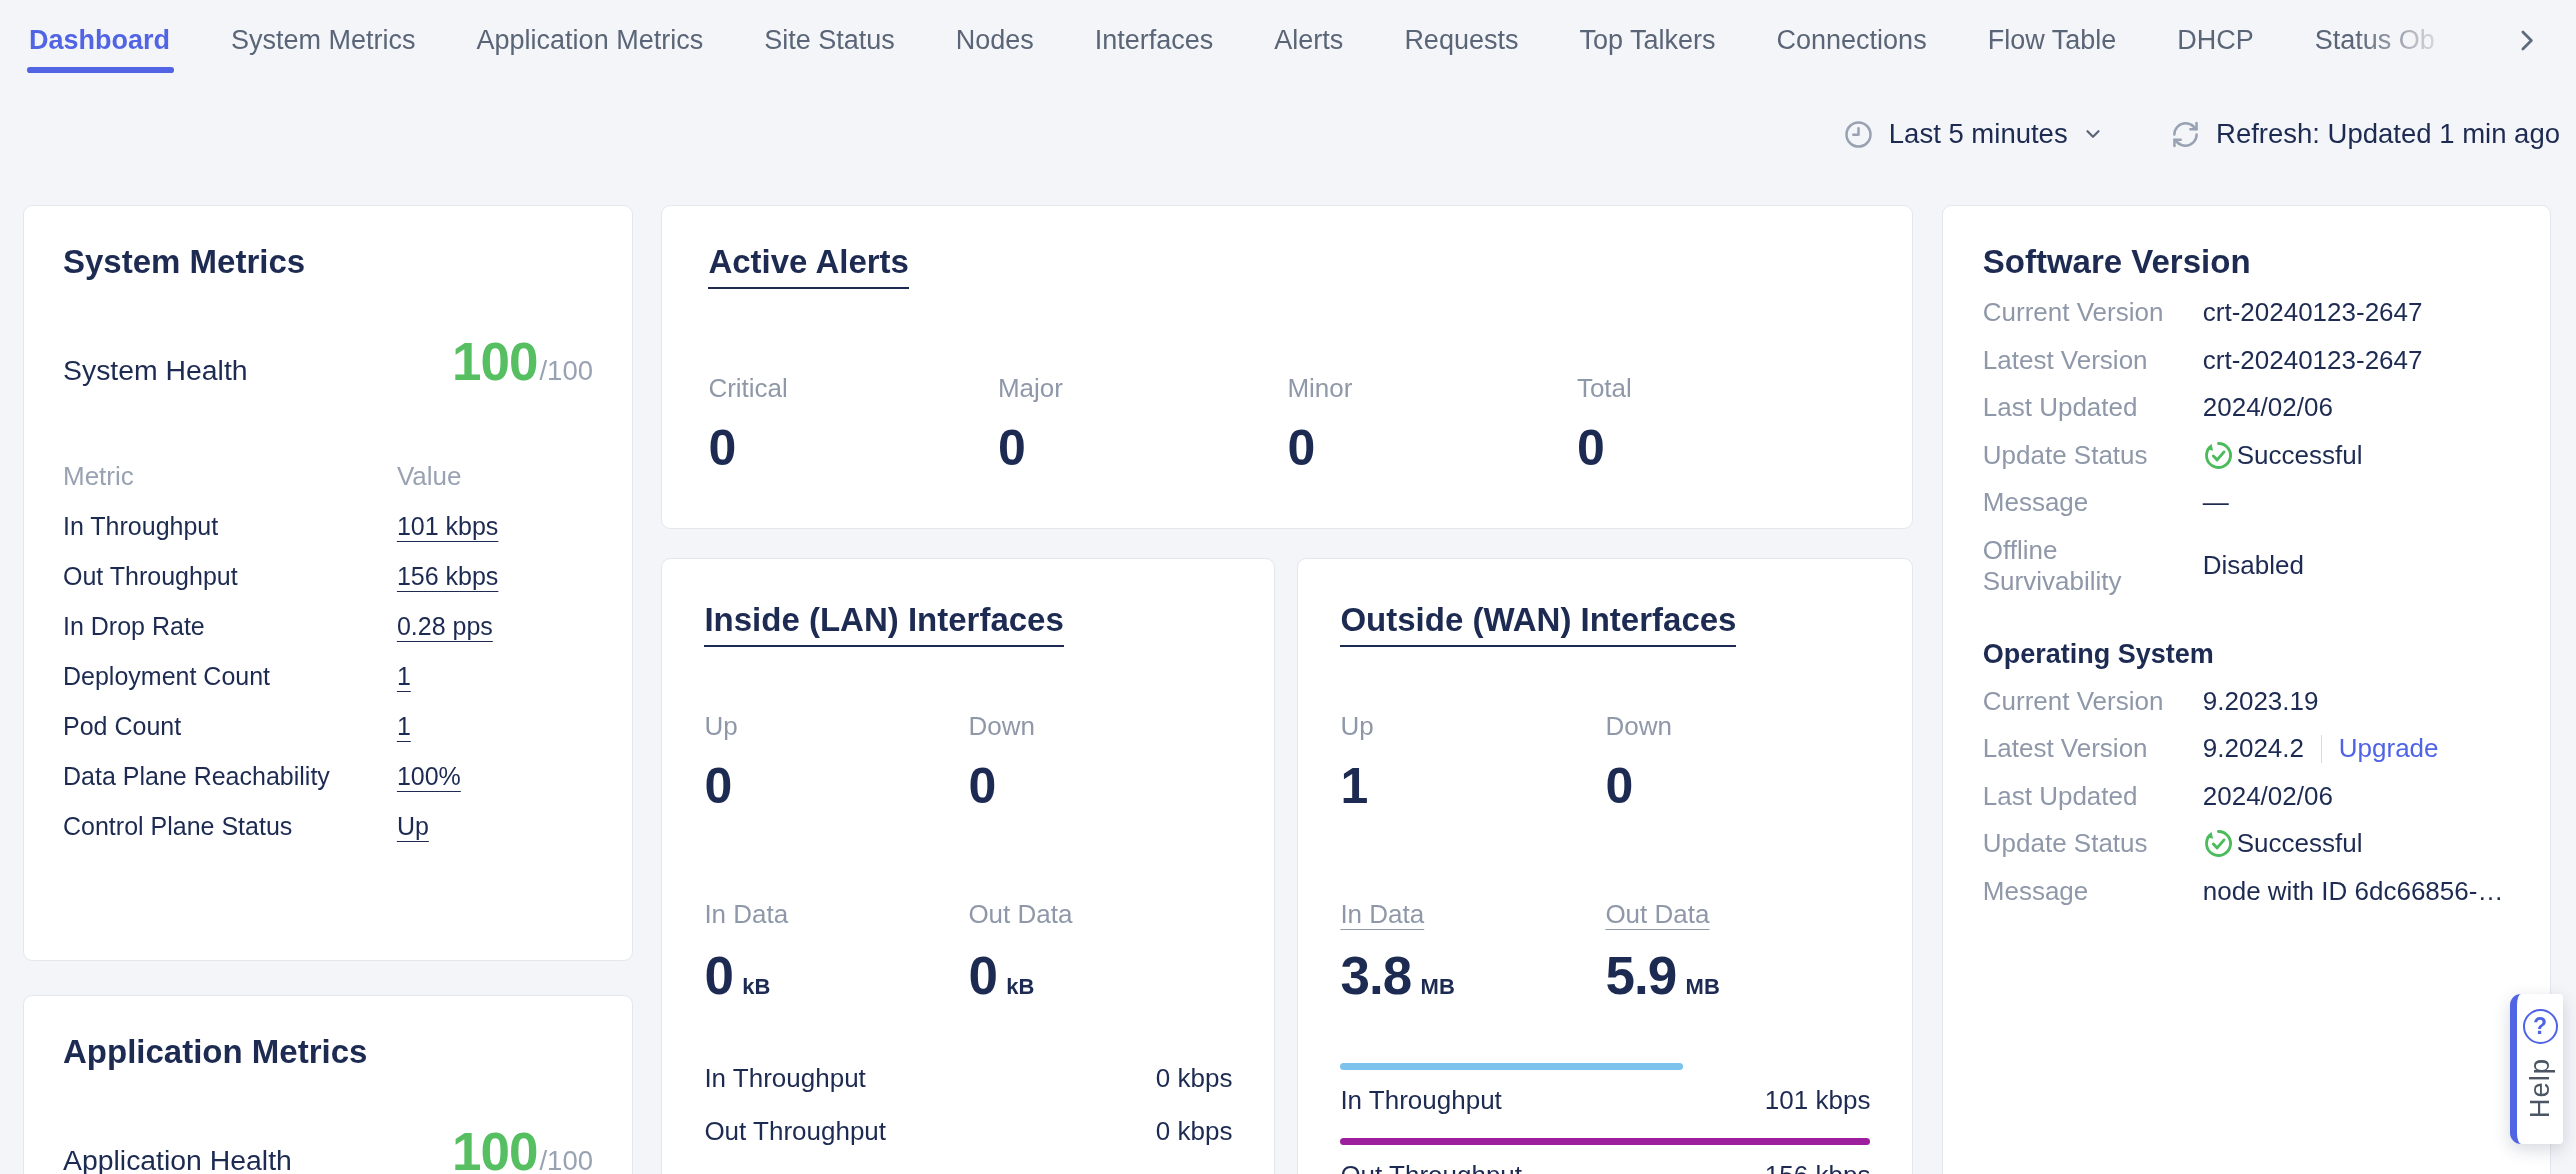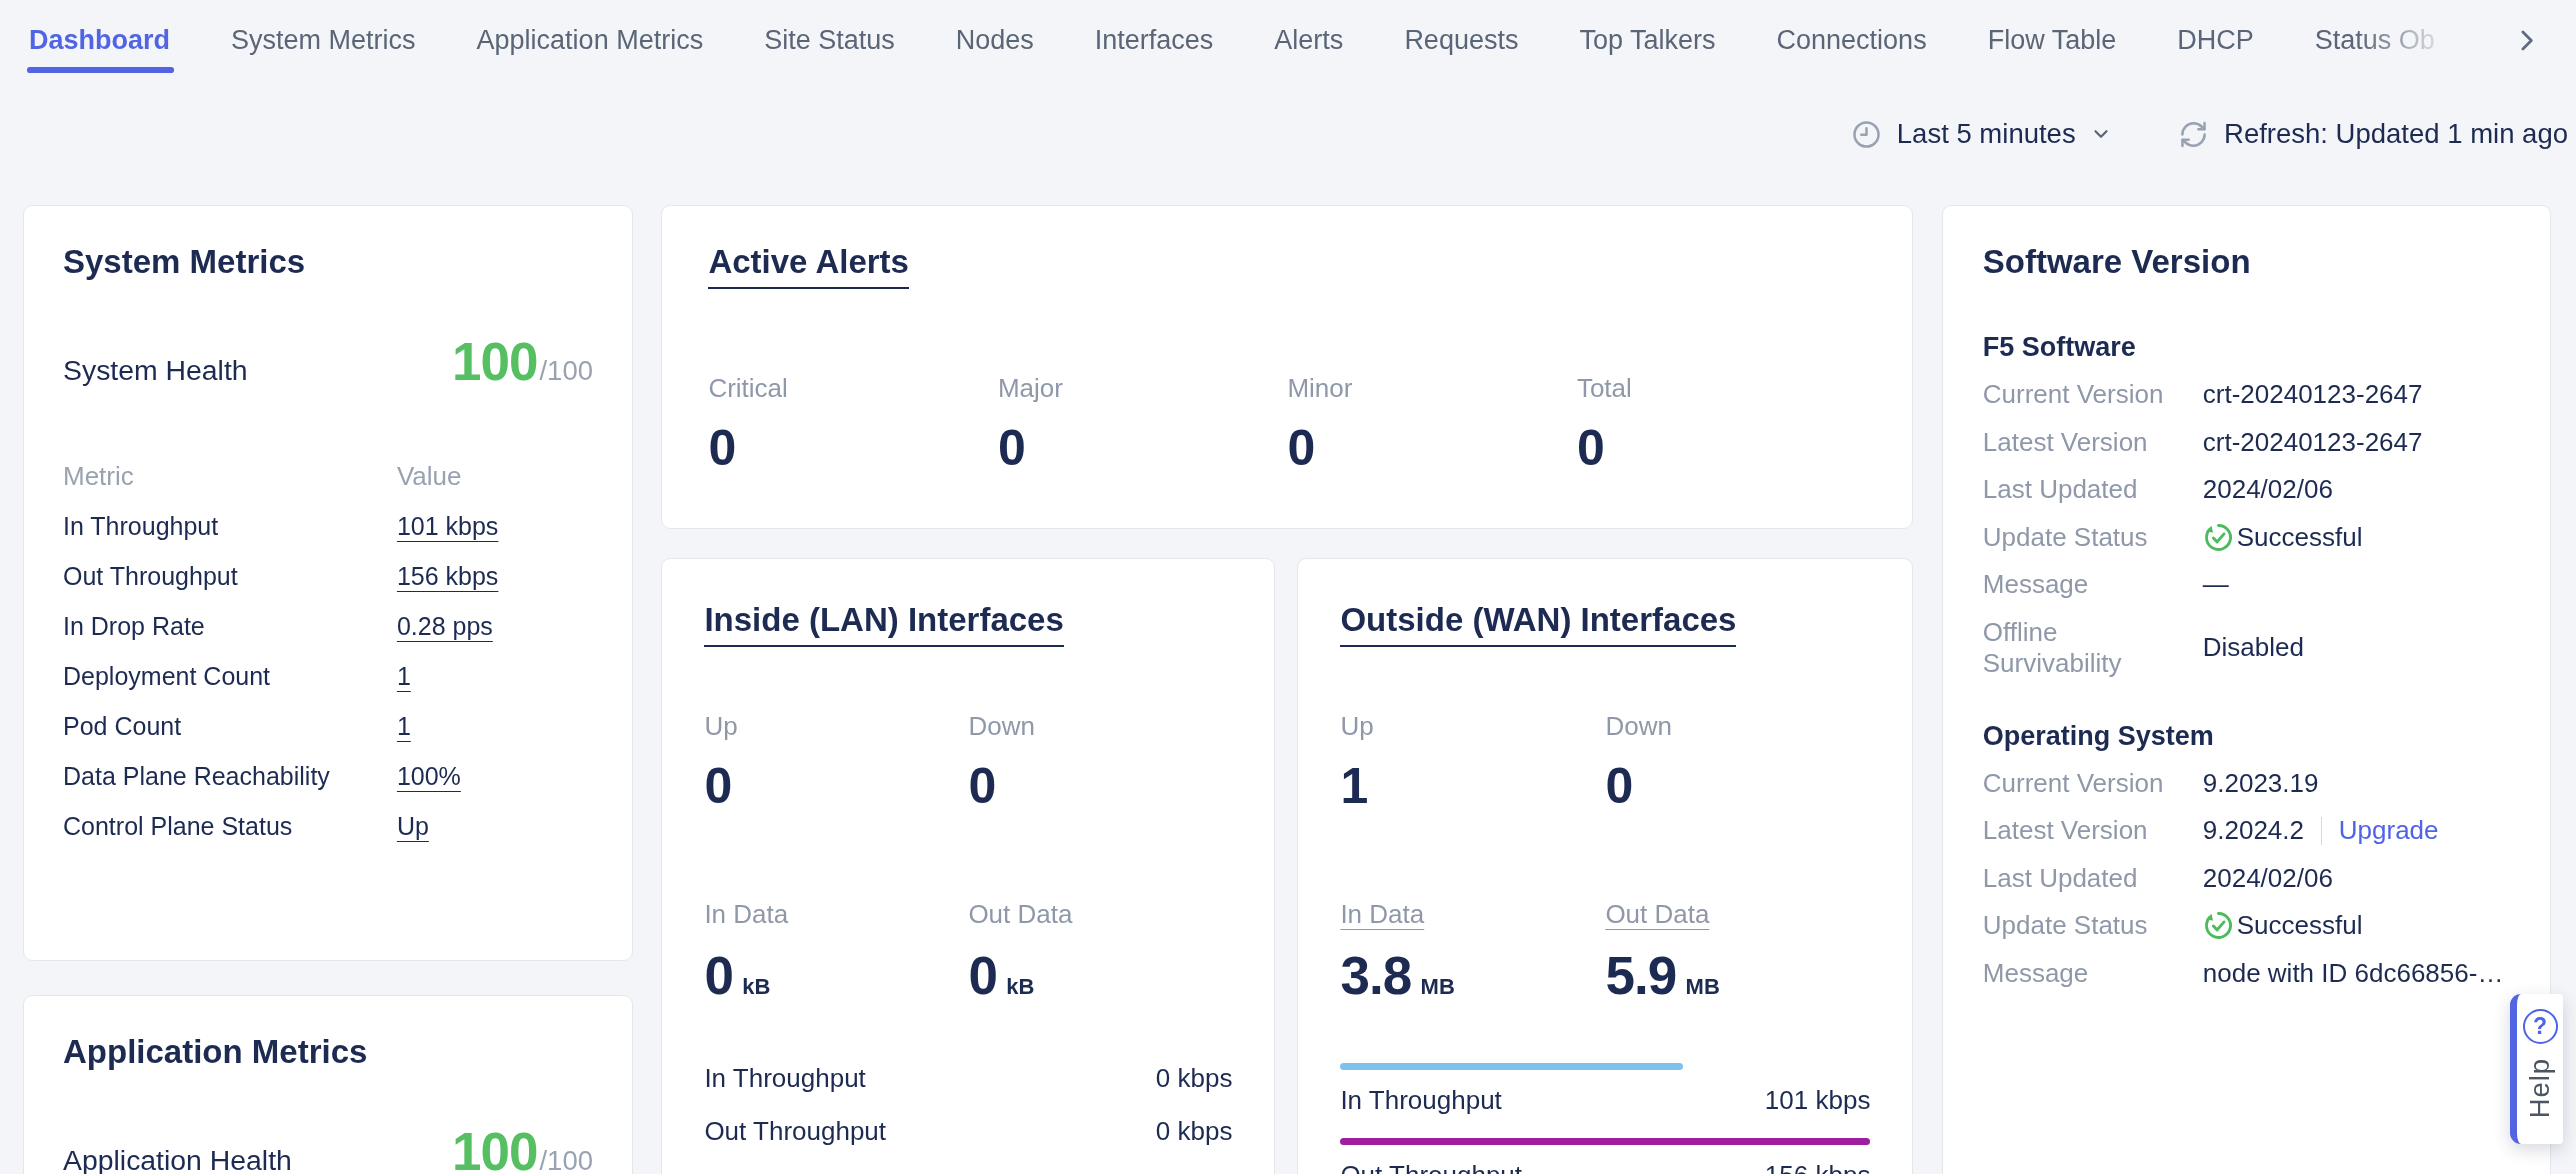--- a/index.html
+++ b/index.html
@@ -27,21 +27,21 @@
   .nav-fade {
     position:absolute; right:0; top:0; width:220px; height:81px;
     background:linear-gradient(to right, rgba(244,245,248,0) 0%, #f4f5f8 45%);
     display:flex; align-items:center; justify-content:flex-end; padding-right:35px;
   }
   .nav-scroll { background:none; border:none; cursor:pointer; display:flex; align-items:center; }
 
   
   .toolbar {
     margin-top:22px; height:62px; display:flex; justify-content:flex-end;
-    align-items:center; gap:66px; padding-right:8px; font-size:27.5px;
+    align-items:center; gap:66px; padding-right:16px; font-size:27.5px;
   }
   .tool-group { display:flex; align-items:center; gap:14.7px; cursor:pointer; }
   .tool-group .lbl { color:#1d2b52; }
 
   
   .grid {
     margin-top:40px; padding:0 24px 0 23px; display:grid;
     grid-template-columns:610px 1252px 609px; column-gap:28.4px; align-items:start;
   }
   .card {
@@ -360,21 +360,20 @@
             </div>
           </div>
         </div>
       </div>
     </section>
 
     <section>
       <div class="card sv-card">
         <h2 class="card-title">Software Version</h2>
 
-        <div class="sv-heading">F5 Software</div>
         <div class="sv-row">
           <span class="sv-label">Current Version</span>
           <span class="sv-value">crt-20240123-2647</span>
         </div>
         <div class="sv-row">
           <span class="sv-label">Latest Version</span>
           <span class="sv-value">crt-20240123-2647</span>
         </div>
         <div class="sv-row">
           <span class="sv-label">Last Updated</span>

